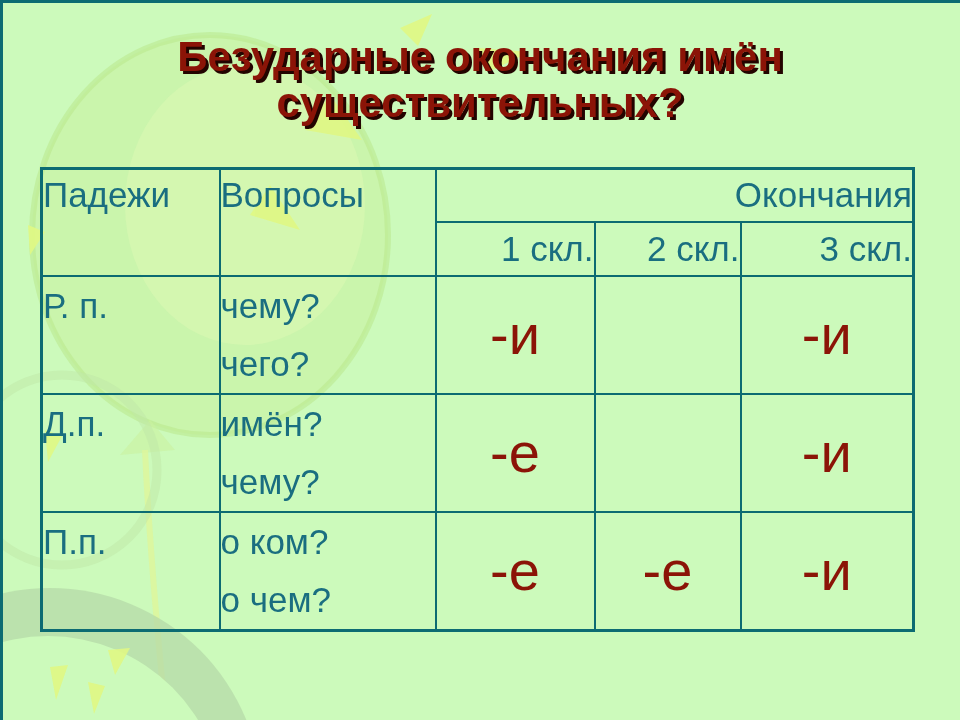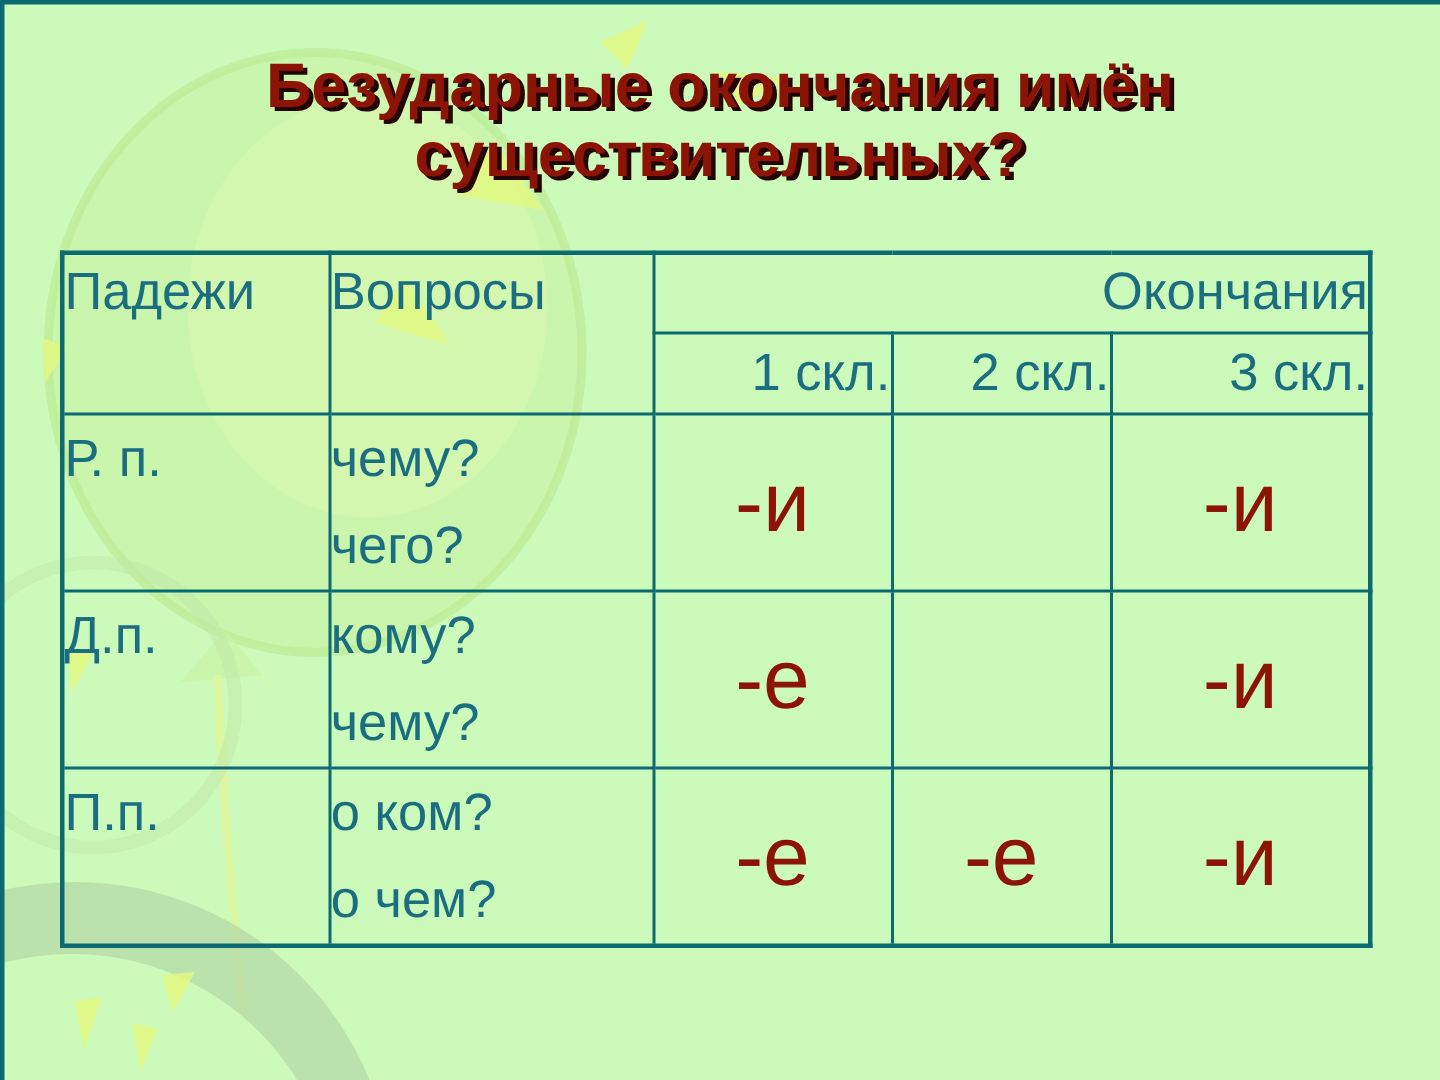--- a/index.html
+++ b/index.html
@@ -128,21 +128,21 @@
         <td class="ending">-и</td>
         <td class="ending"></td>
         <td class="ending">-и</td>
       </tr>
 
       <tr class="r-data2">
         <td class="cell-top">
           <div class="case-label">Д.п.</div>
         </td>
         <td class="cell-top">
-          <div class="q-line">кому?</div>
+          <div class="q-line">имён?</div>
           <div class="q-line">чему?</div>
         </td>
         <td class="ending">-е</td>
         <td class="ending"></td>
         <td class="ending">-и</td>
       </tr>
 
       <tr class="r-data3">
         <td class="cell-top">
           <div class="case-label">П.п.</div>

